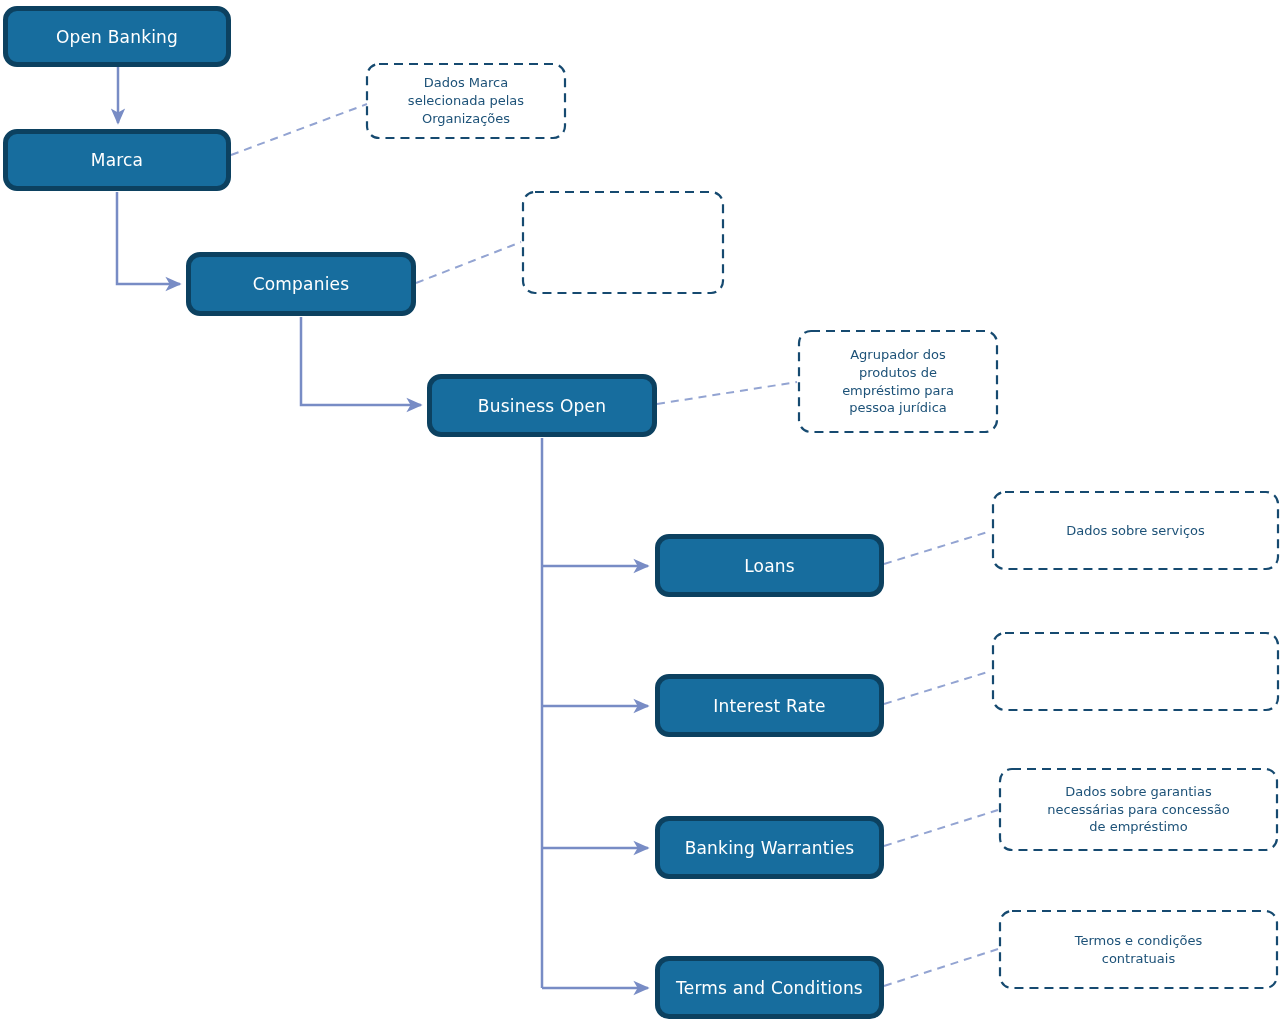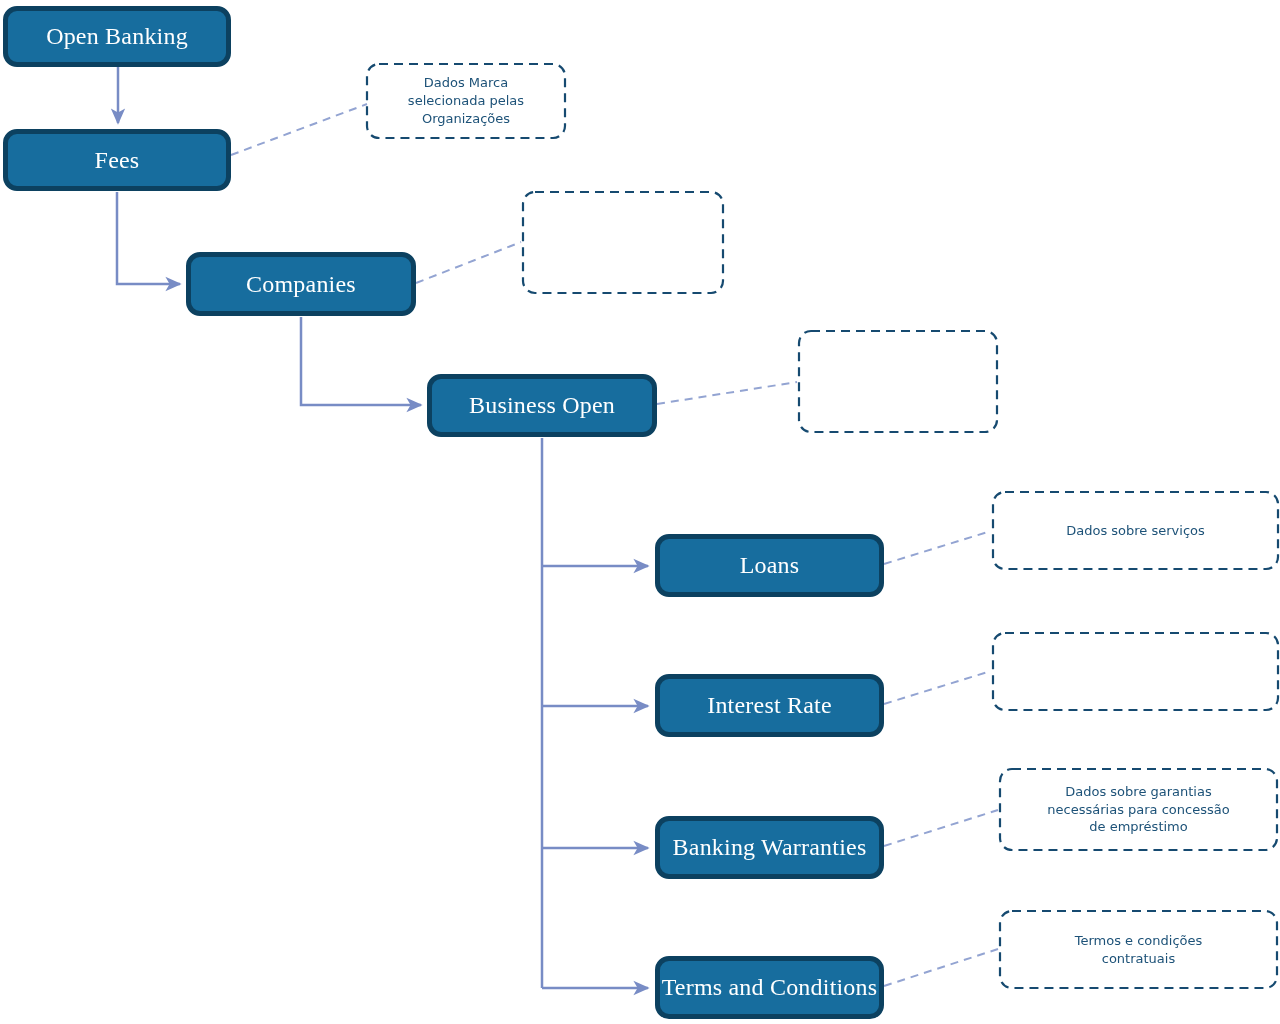--- a/index.html
+++ b/index.html
@@ -51,24 +51,23 @@
     background: var(--node-fill);
     border: 5px solid var(--node-border);
     border-radius: 14px;
     display: flex;
     align-items: center;
     justify-content: center;
     text-align: center;
   }
   .node-label {
     color: var(--node-text);
-    font-size: 24px;
+    font-size: 17px;
     letter-spacing: 0.2px;
     white-space: nowrap;
-    font-family: Liberation Serif, serif;
   }
   .note {
     position: absolute;
     display: flex;
     align-items: center;
     justify-content: center;
     text-align: center;
     color: var(--note-text);
     font-size: 13px;
     line-height: 1.38;
@@ -111,21 +110,21 @@
     <rect class="note-rect" x="993" y="633" width="285" height="77" rx="12"></rect>
     <rect class="note-rect" x="1000" y="769" width="277" height="81" rx="12"></rect>
     <rect class="note-rect" x="1000" y="911" width="277" height="77" rx="12"></rect>
   </svg>
 
   <div class="node" style="left:3px; top:6px; width:228px; height:61px">
     <span class="node-label">Open Banking</span>
   </div>
 
   <div class="node" style="left:3px; top:129px; width:228px; height:62px">
-    <span class="node-label">Fees</span>
+    <span class="node-label">Marca</span>
   </div>
 
   <div class="node" style="left:186px; top:252px; width:230px; height:64px">
     <span class="node-label">Companies</span>
   </div>
 
   <div class="node" style="left:427px; top:374px; width:230px; height:63px">
     <span class="node-label">Business Open</span>
   </div>
 
@@ -143,20 +142,24 @@
 
   <div class="node" style="left:655px; top:956px; width:229px; height:63px">
     <span class="node-label">Terms and Conditions</span>
   </div>
 
   <div class="note" style="left:367px; top:64px; width:198px; height:74px">Dados Marca
 selecionada pelas
 Organizações</div>
 
 
+  <div class="note" style="left:799px; top:331px; width:198px; height:101px">Agrupador dos
+produtos de
+empréstimo para
+pessoa jurídica</div>
 
   <div class="note" style="left:993px; top:492px; width:285px; height:77px">Dados sobre serviços</div>
 
 
   <div class="note" style="left:1000px; top:769px; width:277px; height:81px">Dados sobre garantias
 necessárias para concessão
 de empréstimo</div>
 
   <div class="note" style="left:1000px; top:911px; width:277px; height:77px">Termos e condições
 contratuais</div>

